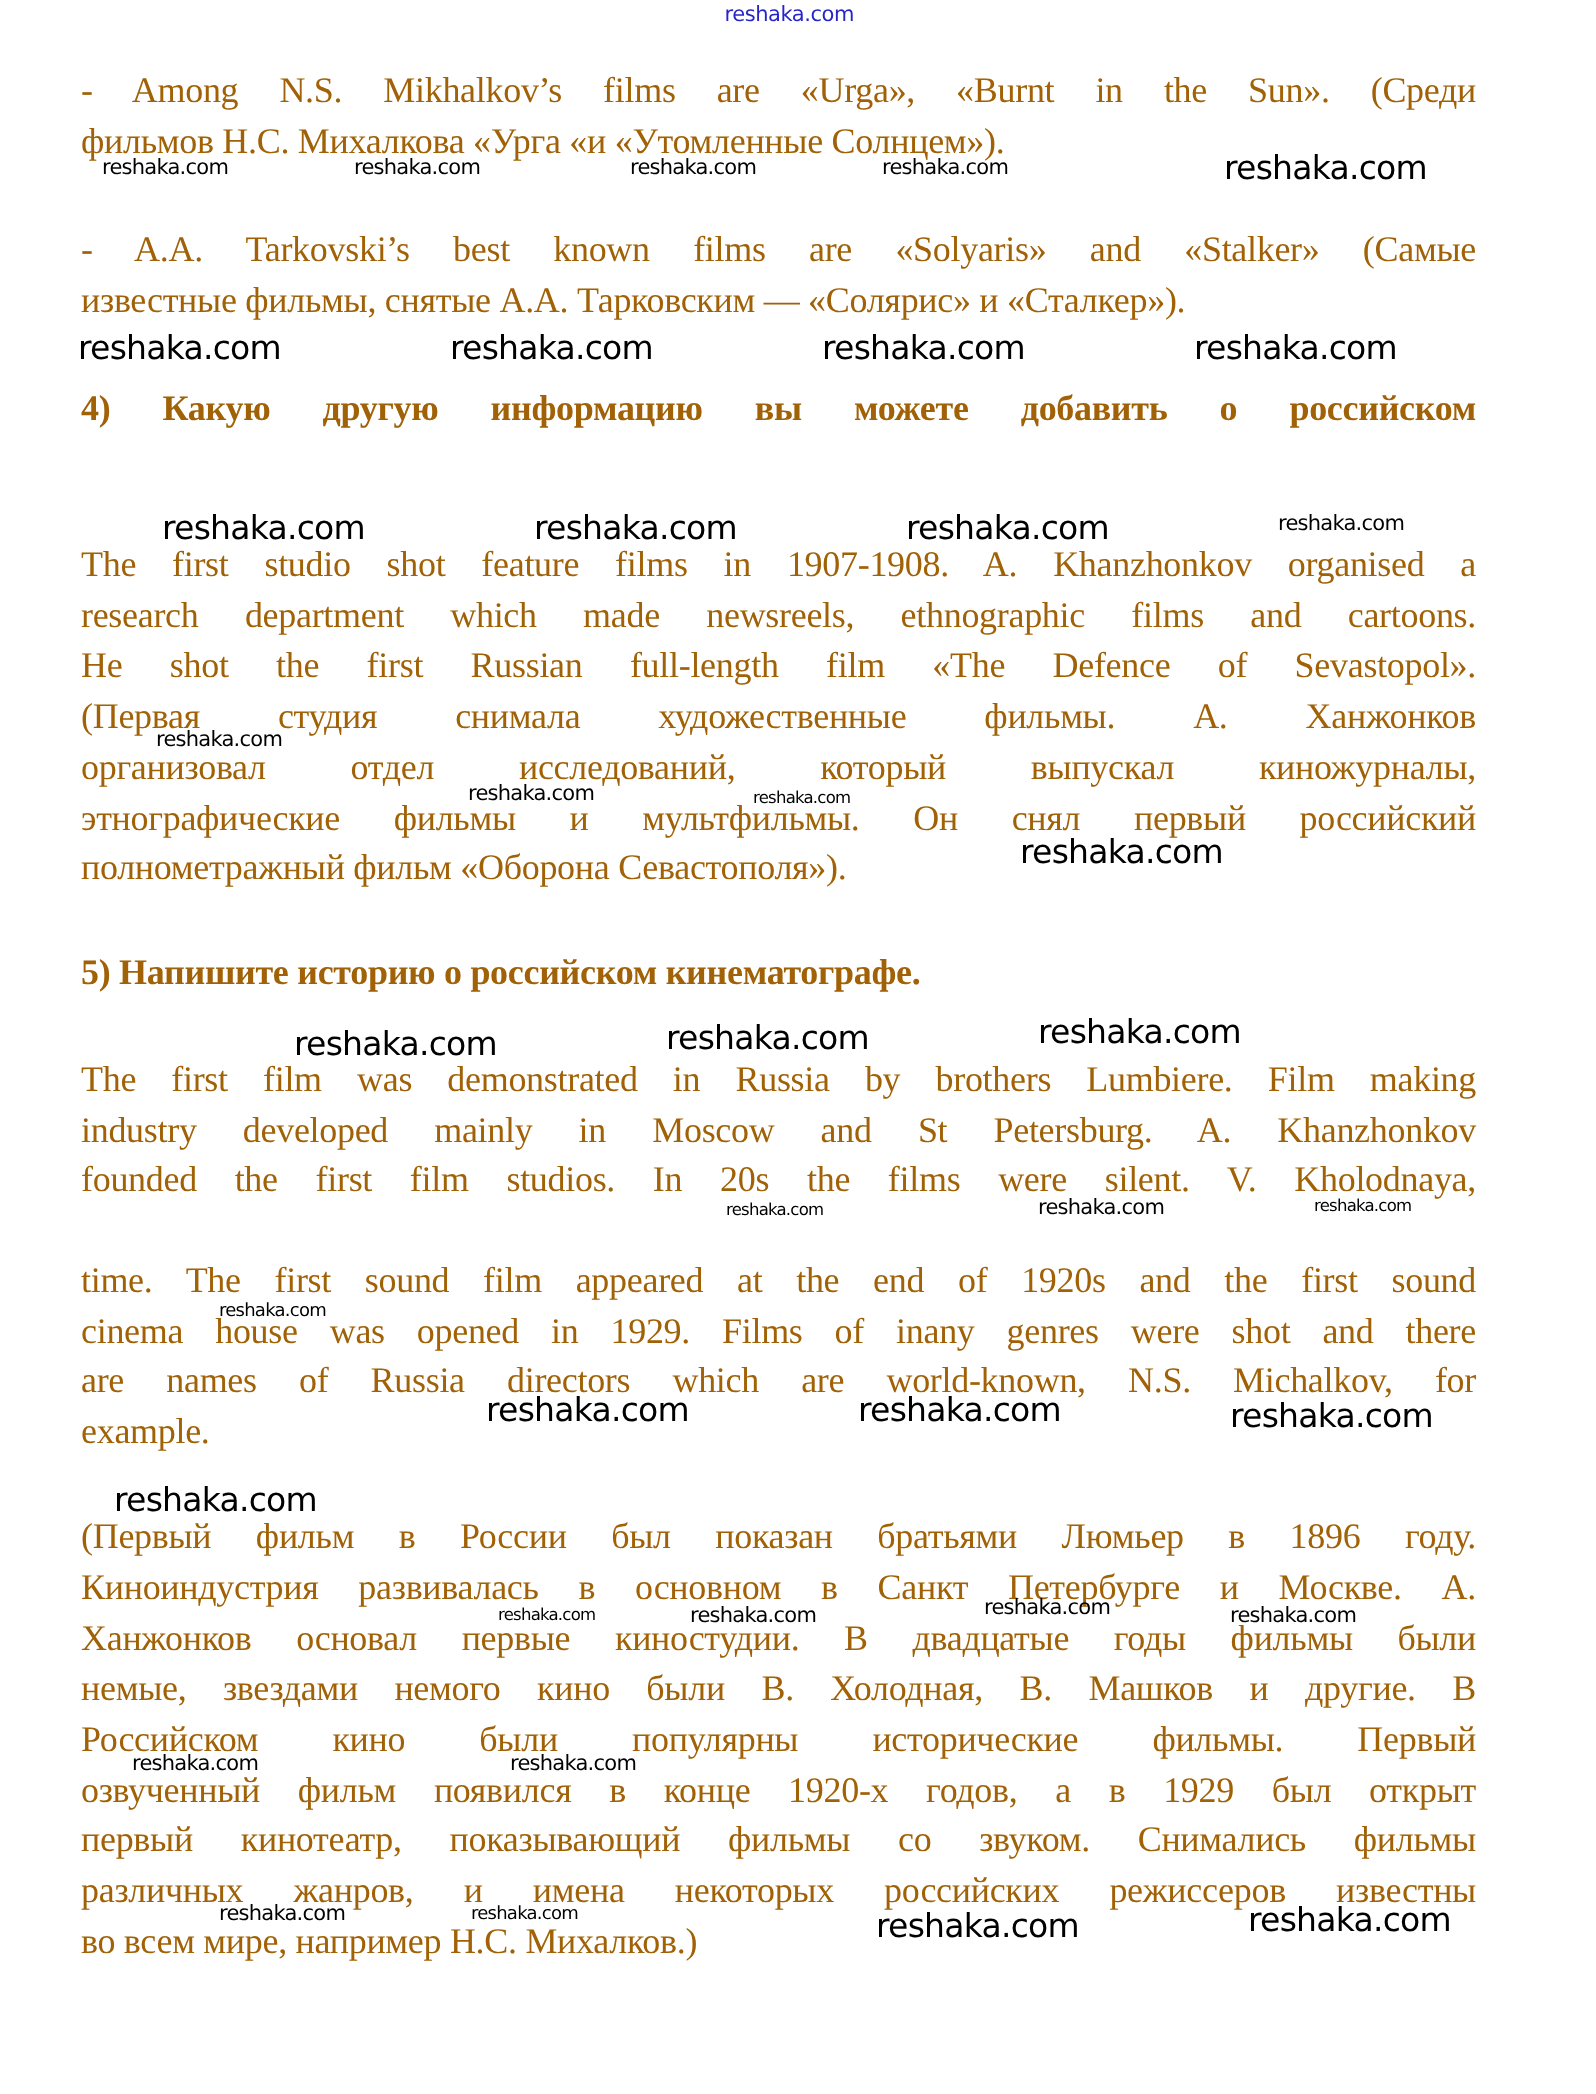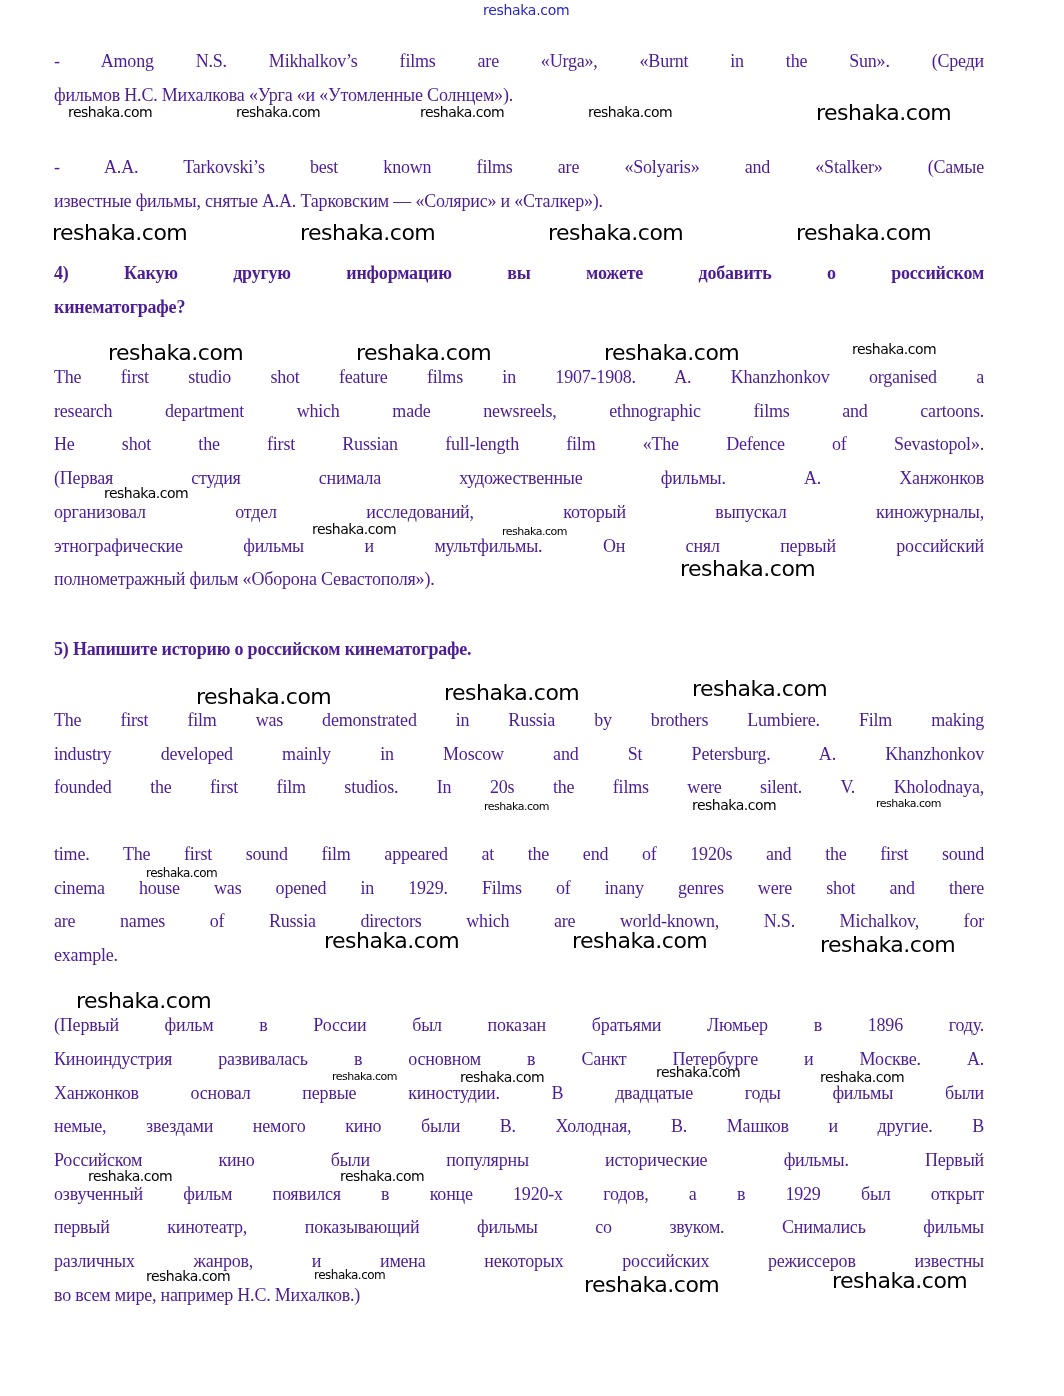--- a/index.html
+++ b/index.html
@@ -1,21 +1,21 @@
 <!DOCTYPE html>
 <html><head>
   <meta charset="utf-8">
   <style>
     html, body { margin: 0; padding: 0; background: #ffffff; }
     body { width: 1064px; height: 1396px; position: relative; overflow: hidden; }
     .page { position: absolute; left: 0; top: 0; width: 1036px; height: 1396px; background: #fff; }
     .line {
       position: absolute; left: 54px; width: 930px;
       font-family: "Liberation Serif", serif;
-      font-size: 18px; line-height: 34px; color: #4c1d95;
+      font-size: 24px; line-height: 34px; color: #a16207;
       white-space: nowrap; letter-spacing: -0.2px;
     }
     .justify { text-align: justify; text-align-last: justify; white-space: normal; }
     .bold { font-weight: bold; }
     .wm {
       position: absolute; font-family: "DejaVu Sans", sans-serif; color: #000;
       white-space: nowrap; letter-spacing: -0.5px;
     }
     .wm-lg { font-size: 22px; }
     .wm-sm { font-size: 14px; }
@@ -39,21 +39,20 @@
 
   <div class="line justify" style="top:150px">- A.A. Tarkovski’s best known films are «Solyaris» and «Stalker» (Самые</div>
   <div class="line" style="top:184px">известные фильмы, снятые А.А. Тарковским — «Солярис» и «Сталкер»).</div>
 
   <div class="wm wm-lg" style="left:52px;top:220px">reshaka.com</div>
   <div class="wm wm-lg" style="left:300px;top:220px">reshaka.com</div>
   <div class="wm wm-lg" style="left:548px;top:220px">reshaka.com</div>
   <div class="wm wm-lg" style="left:796px;top:220px">reshaka.com</div>
 
   <div class="line bold justify" style="top:256px">4) Какую другую информацию вы можете добавить о российском</div>
-  <div class="line bold" style="top:290px">кинематографе?</div>
 
   <div class="wm wm-lg" style="left:108px;top:340px">reshaka.com</div>
   <div class="wm wm-lg" style="left:356px;top:340px">reshaka.com</div>
   <div class="wm wm-lg" style="left:604px;top:340px">reshaka.com</div>
   <div class="wm wm-sm" style="left:852px;top:341px">reshaka.com</div>
 
   <div class="line justify" style="top:360px">The first studio shot feature films in 1907-1908. A. Khanzhonkov organised a</div>
   <div class="line justify" style="top:427px">He shot the first Russian full-length film «The Defence of Sevastopol».</div>
   <div class="line justify" style="top:394px">research department which made newsreels, ethnographic films and cartoons.</div>
   <div class="line justify" style="top:461px">(Первая студия снимала художественные фильмы. А. Ханжонков</div>

